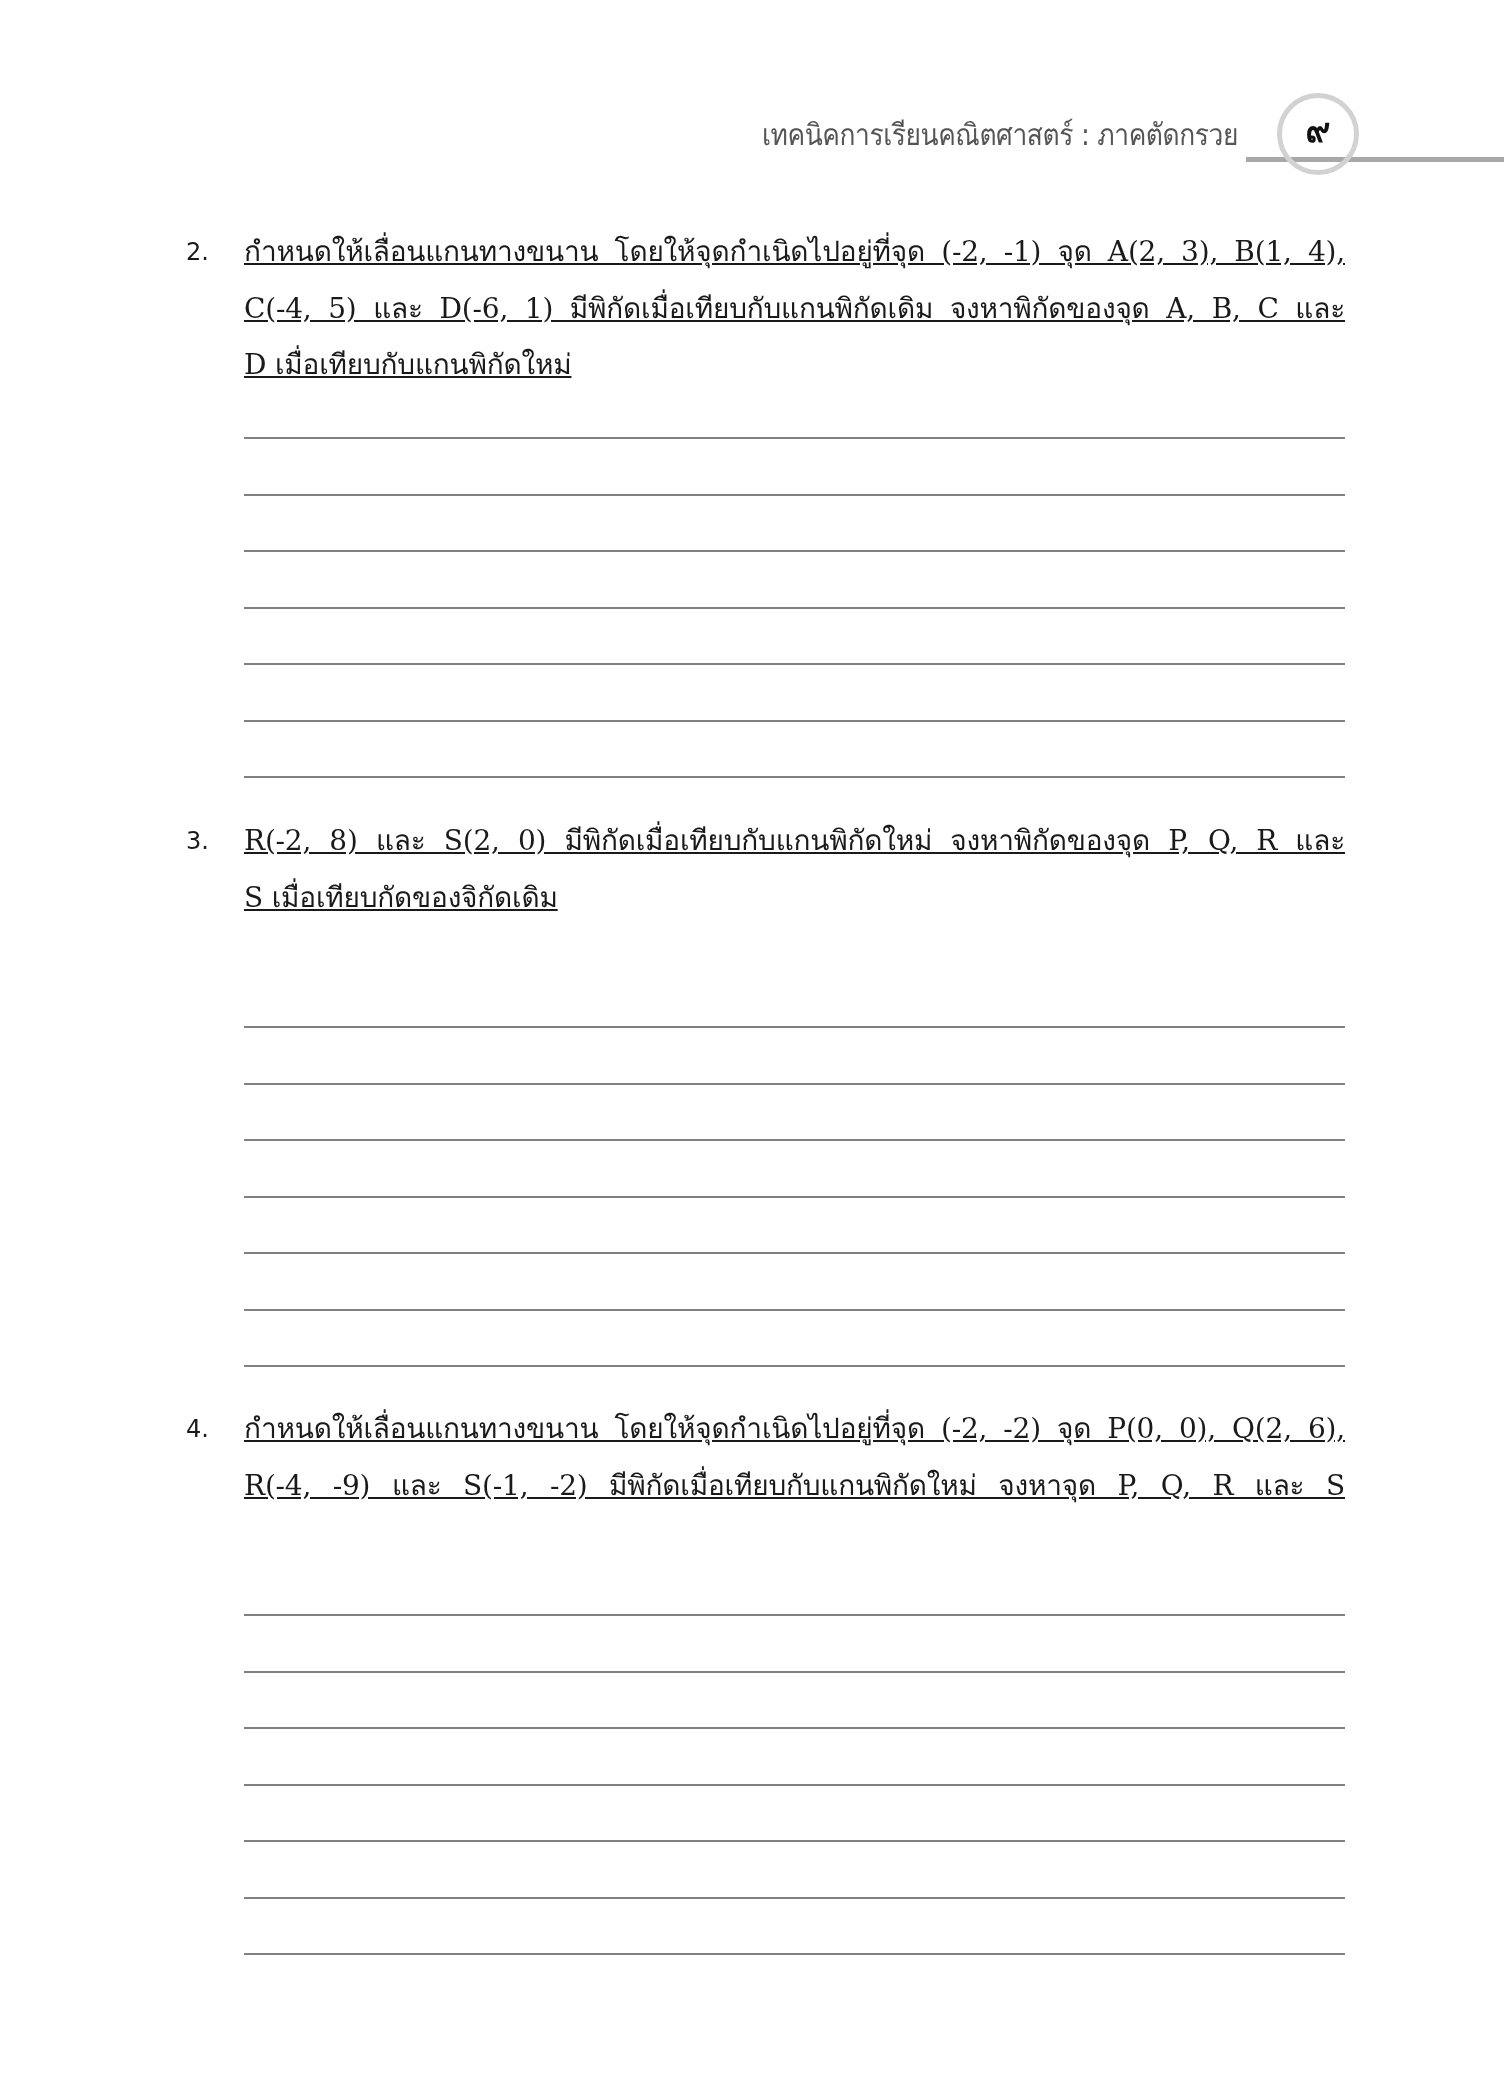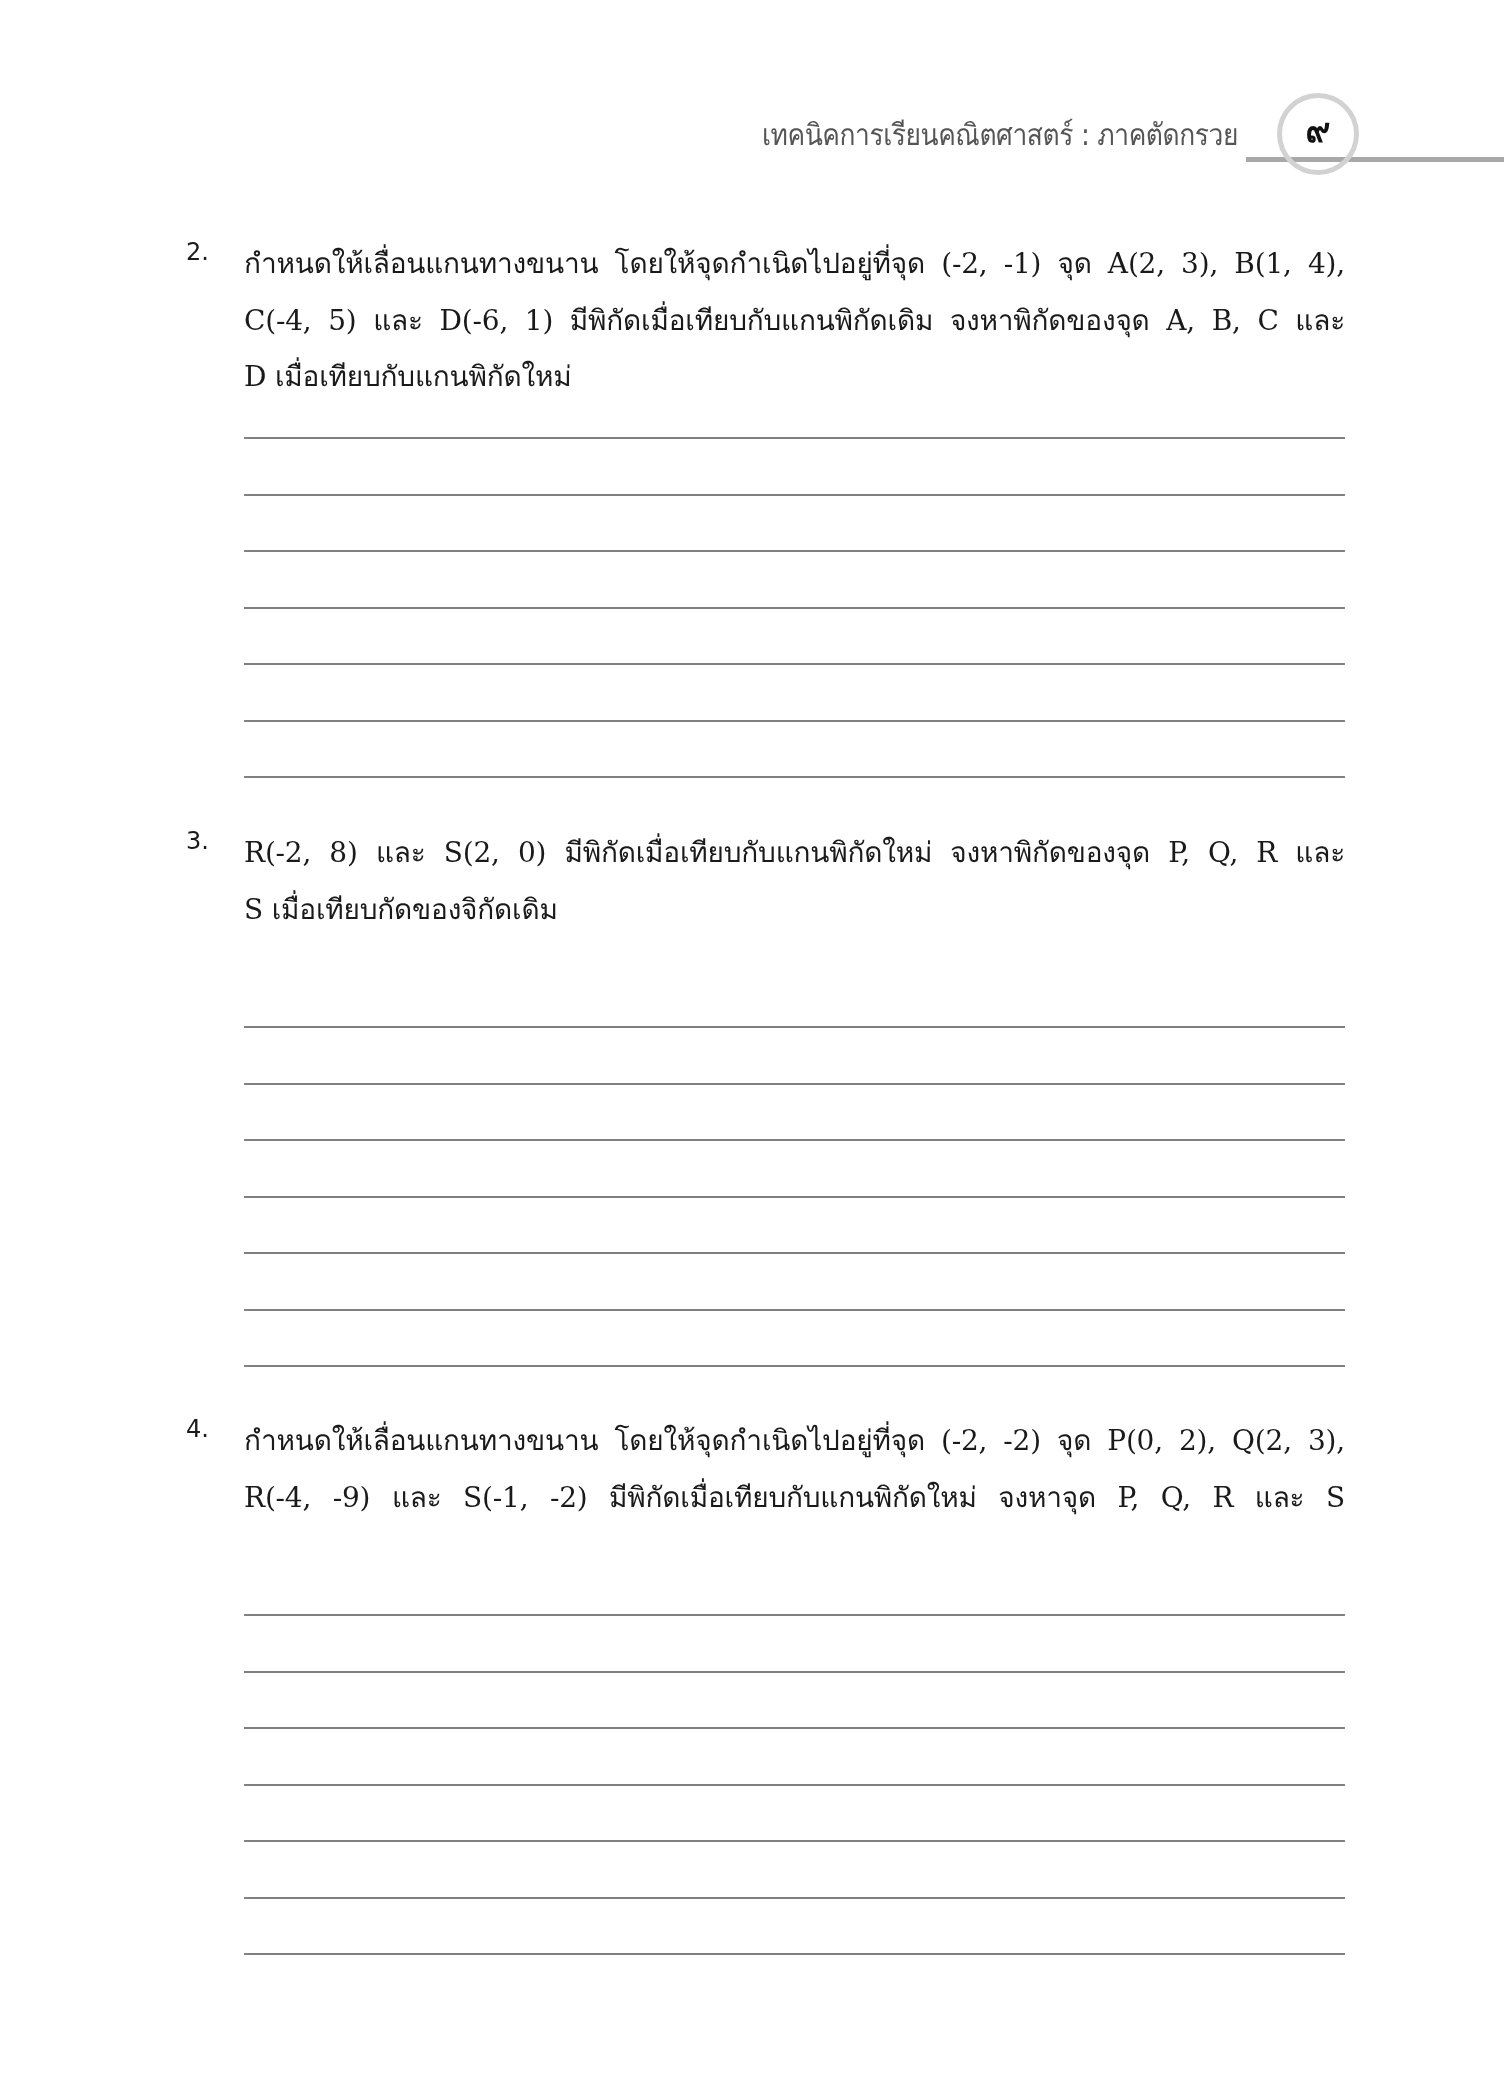--- a/index.html
+++ b/index.html
@@ -74,22 +74,23 @@
       left: 186px;
       top: 0;
       font-family: "DejaVu Sans", "Liberation Sans", sans-serif;
       font-size: 24px;
       line-height: 56.5px;
       color: #1a1a1a;
     }
     .problem-text {
       position: absolute;
       left: 244px;
-      top: 12px;
+      top: 0;
       width: 1101px;
+      text-decoration: underline;
     }
     .text-line {
       display: block;
       height: 56.5px;
       line-height: 56.5px;
       font-size: 28px;
       white-space: nowrap;
       text-align: justify;
       text-align-last: justify;
       letter-spacing: -0.2px;
@@ -148,21 +149,21 @@
     <div class="answer-line"></div>
     <div class="answer-line"></div>
     <div class="answer-line"></div>
     <div class="answer-line"></div>
   </div>
 </section>
 
 <section class="problem" style="top:1401px;">
   <div class="problem-number">4.</div>
   <div class="problem-text">
-    <span class="text-line">กำหนดให้เลื่อนแกนทางขนาน โดยให้จุดกำเนิดไปอยู่ที่จุด (-2, -2) จุด P(0, 2), Q(2, 3),</span>
+    <span class="text-line">กำหนดให้เลื่อนแกนทางขนาน โดยให้จุดกำเนิดไปอยู่ที่จุด (-2, -2) จุด P(0, 0), Q(2, 6),</span>
     <span class="text-line">R(-4, -9) และ S(-1, -2) มีพิกัดเมื่อเทียบกับแกนพิกัดใหม่ จงหาจุด P, Q, R และ S</span>
   </div>
   <div class="answer-lines" style="top:213px;">
     <div class="answer-line"></div>
     <div class="answer-line"></div>
     <div class="answer-line"></div>
     <div class="answer-line"></div>
     <div class="answer-line"></div>
     <div class="answer-line"></div>
     <div class="answer-line"></div>

